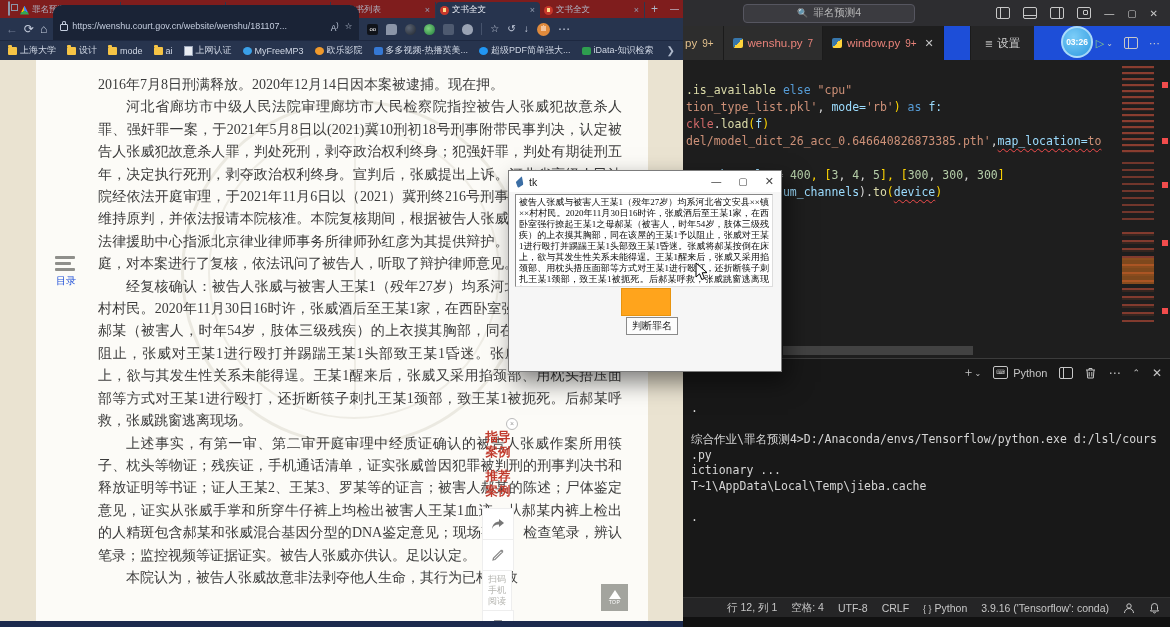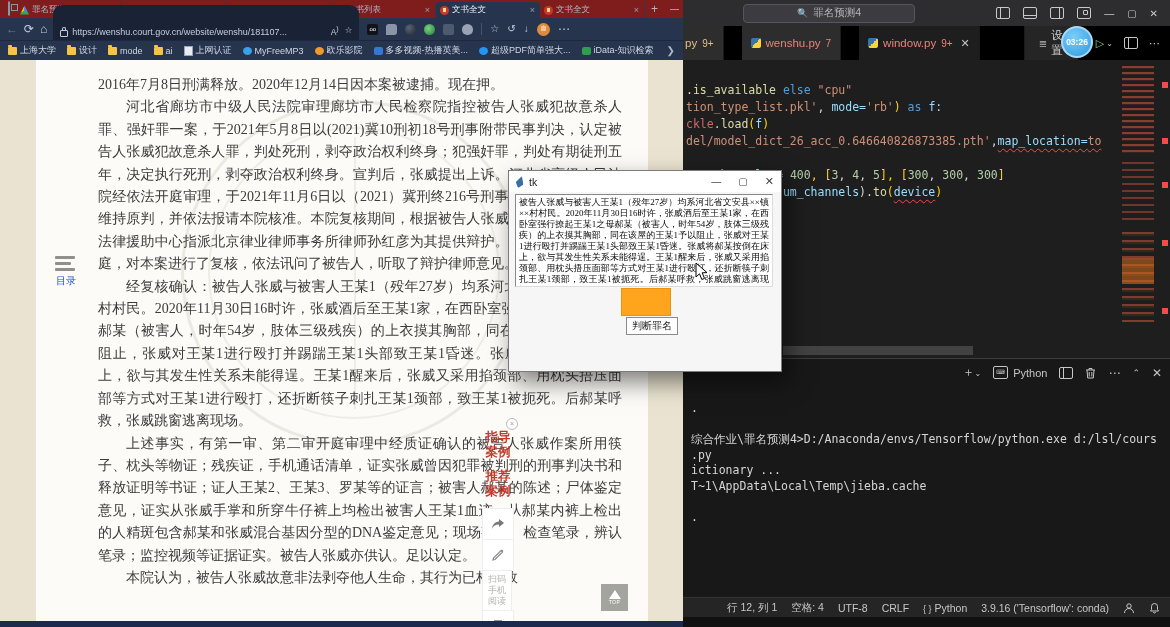--- a/index.html
+++ b/index.html
@@ -18,21 +18,21 @@
   .fav{width:9px;height:9px;flex:none;display:inline-block;}
   .fav.drive-icon{background:conic-gradient(#4285f4 0 33%,#34a853 0 66%,#fbbc05 0);clip-path:polygon(50% 0,100% 100%,0 100%);}
   .fav.colab-icon{background:transparent;color:#f9ab00;font-size:9px;line-height:9px;font-weight:bold;}
   .fav.colab-icon:before{content:"∞";}
   .fav.wenshu-icon{background:radial-gradient(circle at 50% 45%,#ffd98a 0 2px,#c8382b 2px);border-radius:50%;}
   .b-newtab{color:#aeb6c6;font-size:12px;margin:0 0 2px 6px;}
   .b-wincontrols{margin-left:auto;display:flex;gap:14px;align-items:center;height:100%;padding:0 12px;color:#c7cedd;font-size:9px;}
   .b-toolbar{position:absolute;left:0;top:18px;width:683px;height:22px;background:#27344e;display:flex;align-items:center;gap:6px;padding:0 6px;box-sizing:border-box;}
   .nav-ic{color:#c3cbdb;font-size:12px;line-height:12px;}
   .nav-ic.dim{color:#707c92;}
-  .addr{flex:none;width:292px;height:16px;background:#1a2336;border-radius:9px;display:flex;align-items:flex-end;gap:4px;padding:16px 7px;color:#c4cdde;font-size:9px;}
+  .addr{flex:none;width:292px;height:16px;background:#1a2336;border-radius:9px;display:flex;align-items:flex-start;gap:4px;padding:16px 7px;color:#c4cdde;font-size:9px;}
   .lock{width:6px;height:5px;border:1px solid #c4cdde;border-radius:1px;position:relative;margin-top:3px;flex:none;}
   .lock:before{content:"";position:absolute;left:1px;top:-4px;width:2px;height:3px;border:1px solid #c4cdde;border-bottom:none;border-radius:2px 2px 0 0;}
   .addr-url{flex:1;white-space:nowrap;overflow:hidden;}
   .addr-right{display:flex;gap:6px;color:#c4cdde;font-size:8.5px;}
   .ext-row{display:flex;align-items:center;gap:8px;margin-left:2px;}
   .ext{width:11px;height:11px;border-radius:2px;display:inline-block;}
   .ext.oo{background:#10131a;color:#fff;font-size:6px;line-height:11px;text-align:center;}
   .ext.oo:before{content:"oo";}
   .ext.chat{background:#8b95a8;border-radius:3px 3px 3px 0;}
   .ext.sphere{background:radial-gradient(circle at 35% 35%,#5a6372,#20262f);border-radius:50%;}
@@ -82,21 +82,21 @@
   .vs-titlebar{position:absolute;left:0;top:0;width:487px;height:26px;background:#2d2d30;display:flex;align-items:center;}
   .vs-search{margin-left:60px;width:170px;height:17px;background:#3b3b40;border:1px solid #565660;border-radius:4px;
     display:flex;align-items:center;justify-content:center;gap:5px;color:#b9b9b9;font-size:10.5px;}
   .vs-search .mag{font-size:9px;}
   .vs-title-icons{margin-left:auto;display:flex;align-items:center;gap:13px;padding-right:12px;color:#c8c8c8;font-size:10px;}
   .layic{width:12px;height:10px;border:1px solid #c8c8c8;border-radius:2px;position:relative;display:inline-block;}
   .layic.l:before{content:"";position:absolute;left:3px;top:0;bottom:0;width:1px;background:#c8c8c8;}
   .layic.b:before{content:"";position:absolute;left:0;right:0;bottom:2px;height:1px;background:#c8c8c8;}
   .layic.r:before{content:"";position:absolute;right:3px;top:0;bottom:0;width:1px;background:#c8c8c8;}
   .layic.g:before{content:"";position:absolute;right:2px;top:2px;width:3px;height:3px;border:1px solid #c8c8c8;border-radius:1px;}
-  .vs-tabbar{position:absolute;left:0;top:26px;width:487px;height:34px;background:#000000;display:flex;align-items:stretch;gap:18px;}
+  .vs-tabbar{position:absolute;left:0;top:26px;width:487px;height:34px;background:#1d4ed8;display:flex;align-items:stretch;}
   .vs-tab{display:flex;align-items:center;gap:5px;padding:0 9px;background:#2d2d2d;border-right:1px solid #1b1b1b;font-size:11.5px;color:#9c9c9c;flex:none;}
   .vs-tab.clip{padding-left:2px;color:#e2c08d;}
   .vs-tab.err{color:#e9837a;}
   .vs-tab.active{background:#1e1e1e;}
   .pyic{width:10px;height:10px;border-radius:2px;background:linear-gradient(135deg,#3776ab 50%,#ffd43b 50%);flex:none;}
   .vs-tab .badge{font-size:10px;}
   .vs-tab .tx{color:#c5c5c5;font-size:11px;margin-left:3px;}
   .vs-settings-tab{display:flex;align-items:center;gap:5px;padding:0 14px;margin-left:26px;color:#cfcfcf;font-size:11.5px;border-left:1px solid #1b1b1b;background:#252526;}
   .listtree{color:#b9b9b9;font-size:10px;letter-spacing:-1px;}
   .vs-tab-actions{margin-left:auto;display:flex;align-items:center;gap:11px;padding-right:10px;color:#cccccc;font-size:11px;}

